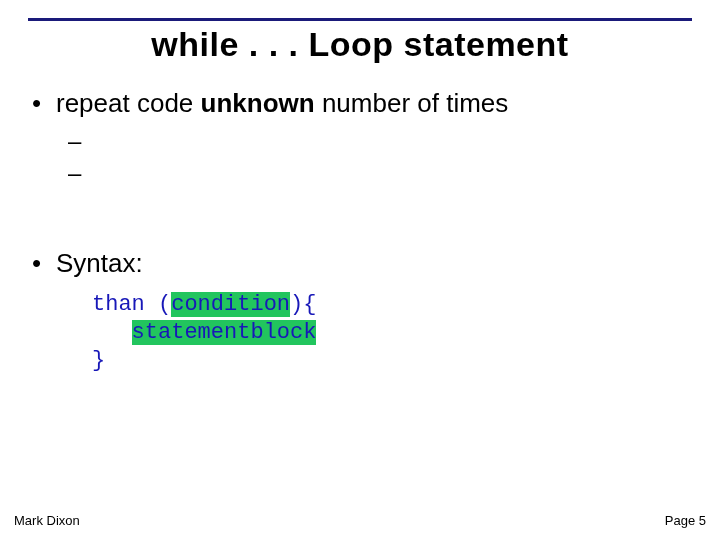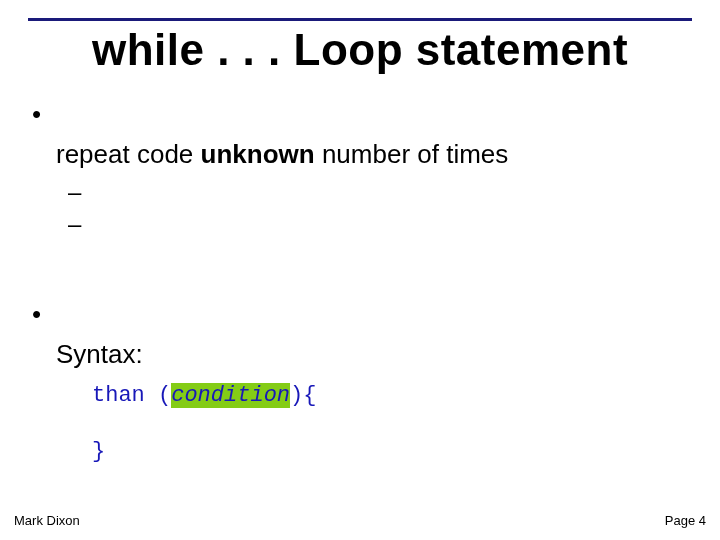--- a/index.html
+++ b/index.html
@@ -10,62 +10,61 @@
     font-family: Arial, Helvetica, sans-serif;
     position: relative;
     overflow: hidden;
   }
   .top-rule {
     margin: 18px 28px 0 28px;
     border-top: 3px solid #1a1a7a;
   }
   .title {
     text-align: center;
-    font-size: 44px;
+    font-size: 34px;
     font-weight: bold;
     color: #000;
     margin-top: 4px;
     letter-spacing: 0.5px;
   }
   .content {
     margin: 24px 28px 0 28px;
     font-size: 26px;
     color: #000;
   }
   .bullet1 {
     display: flex;
     margin-bottom: 6px;
   }
   .bullet1 .dot {
     width: 28px;
     flex-shrink: 0;
     text-align: left;
     padding-left: 4px;
   }
-  .bullet1 .text { flex: 1; margin-top: 40px; }
+  .bullet1 .text { flex: 1; }
   .sub {
     margin-left: 40px;
     font-size: 24px;
     line-height: 1.35;
   }
   .sub-item { display: flex; }
   .sub-item .dash { width: 22px; flex-shrink: 0; }
   .spacer { height: 58px; }
   .code-block {
     margin-left: 64px;
     margin-top: 12px;
     font-family: "Courier New", Courier, monospace;
     font-size: 22px;
     color: #1818b8;
     line-height: 1.28;
   }
   .code-line { white-space: pre; }
   .hl {
-    background: #84cc16;
-    font-style: italic;
+    background: #22c55e;
   }
   .footer {
     position: absolute;
     bottom: 12px;
     left: 14px;
     right: 14px;
     display: flex;
     justify-content: space-between;
     font-size: 13px;
     color: #000;
@@ -101,22 +100,22 @@
 
   <div class="bullet1">
     <div class="dot">•</div>
     <div class="text">
       <span>Syntax:</span>
     </div>
   </div>
 
   <div class="code-block">
     <div class="code-line"><span>than (</span><span class="hl">condition</span><span>){</span></div>
-    <div class="code-line"><span>   </span></div>
+    <div class="code-line"><span>   </span><span class="hl">statementblock</span></div>
     <div class="code-line">}</div>
   </div>
 
 </div>
 
 <div class="footer">
   <div>Mark Dixon</div>
-  <div>Page 4</div>
+  <div>Page 5</div>
 </div>
 
 </body></html>

